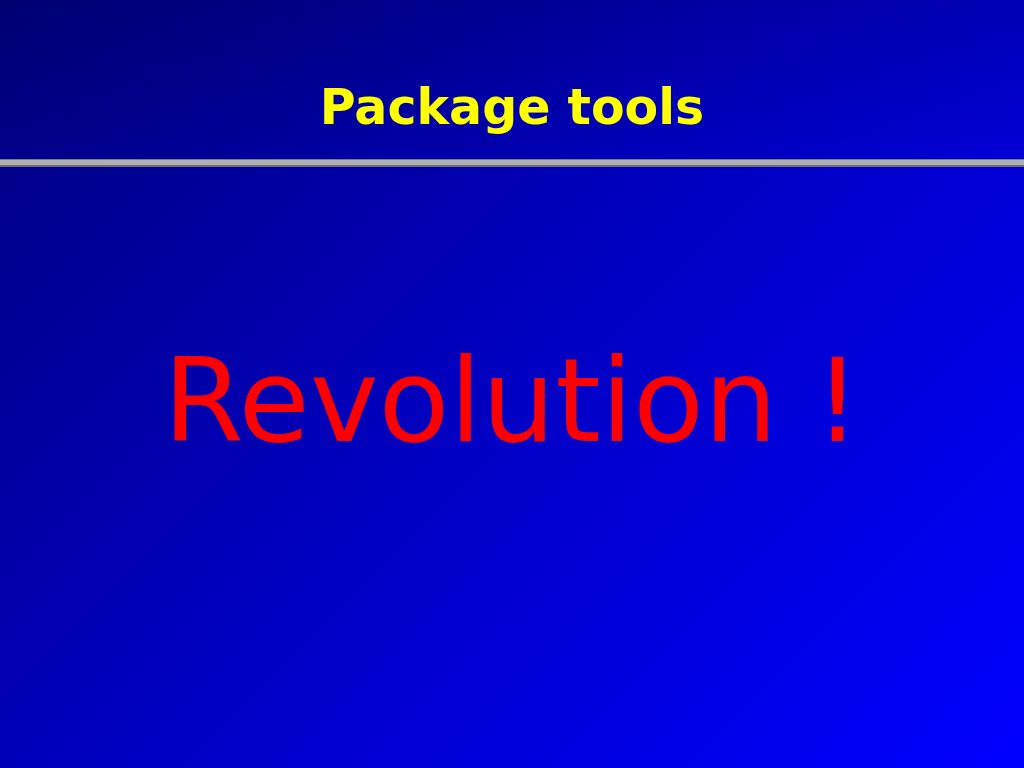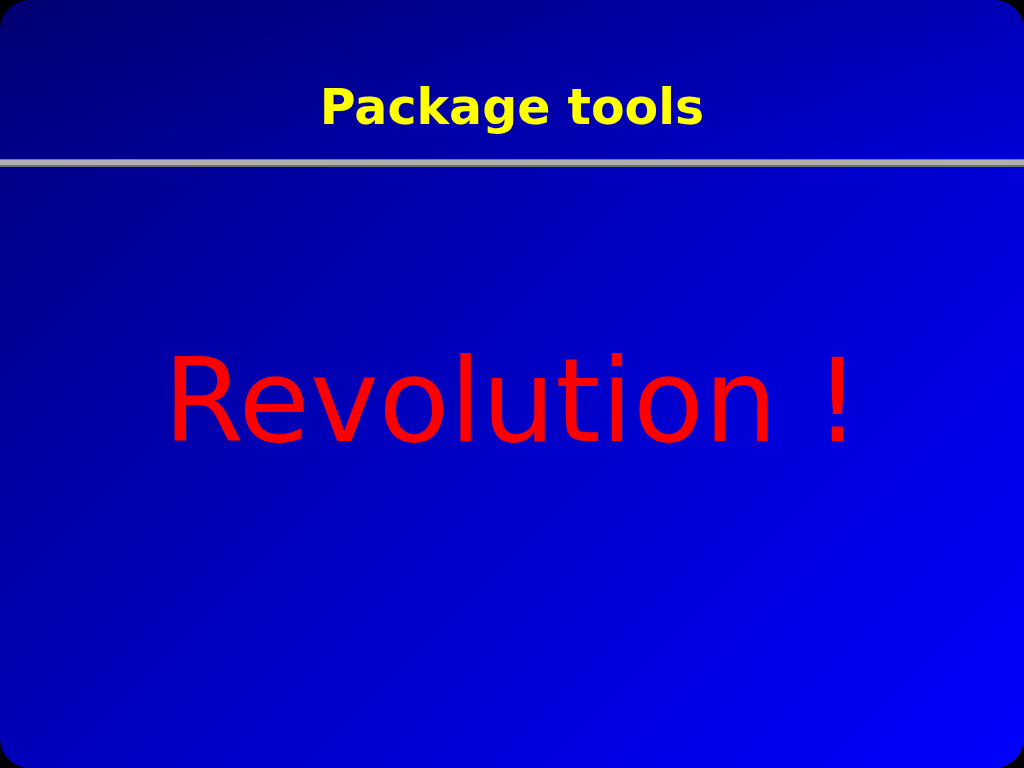--- a/index.html
+++ b/index.html
@@ -20,21 +20,20 @@
     background-image: linear-gradient(135deg,
         #00007e 0%,
         #00008f 14%,
         #0000a6 30%,
         #0000bd 46%,
         #0000cf 60%,
         #0000de 72%,
         #0000ec 84%,
         #0000f8 93%,
         #0000ff 100%);
-    border-radius: 30px;
   }
 
   
   .slide::before {
     content: "";
     position: absolute;
     left: 0; top: 0;
     width: 100%;
     height: 160px;
     background: linear-gradient(to bottom, rgba(0,0,0,0.10), rgba(0,0,0,0.00));

